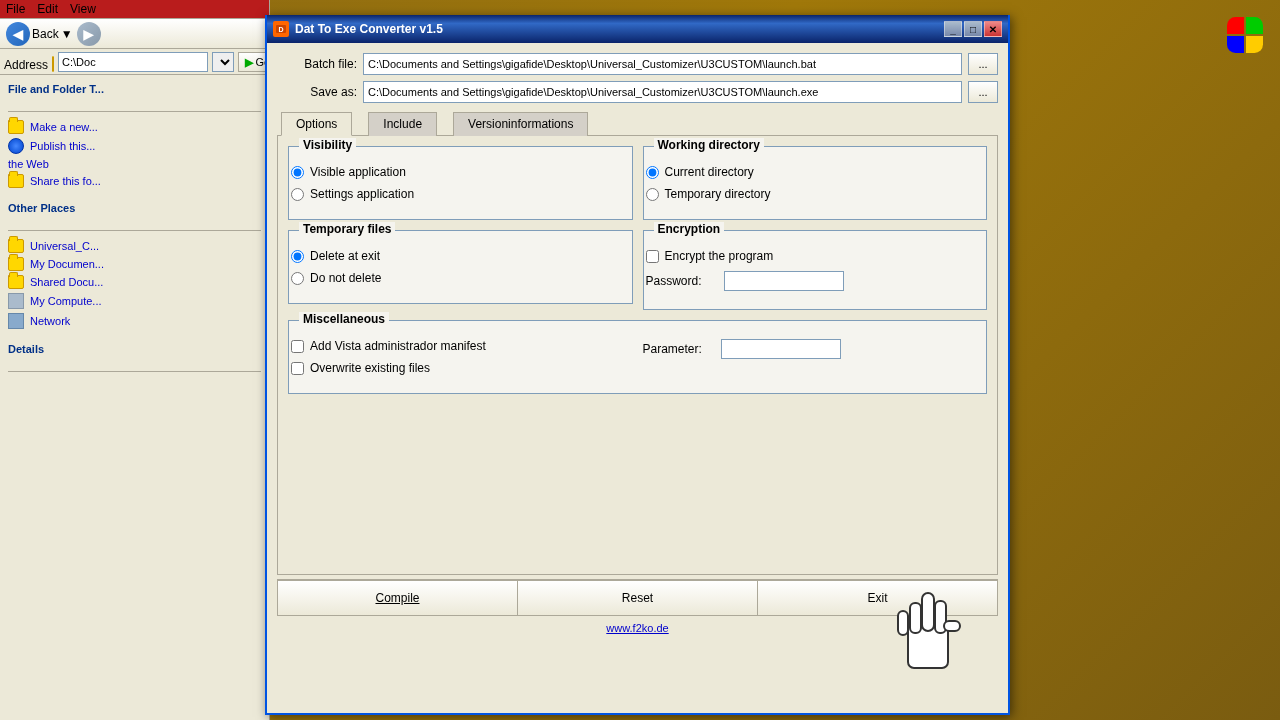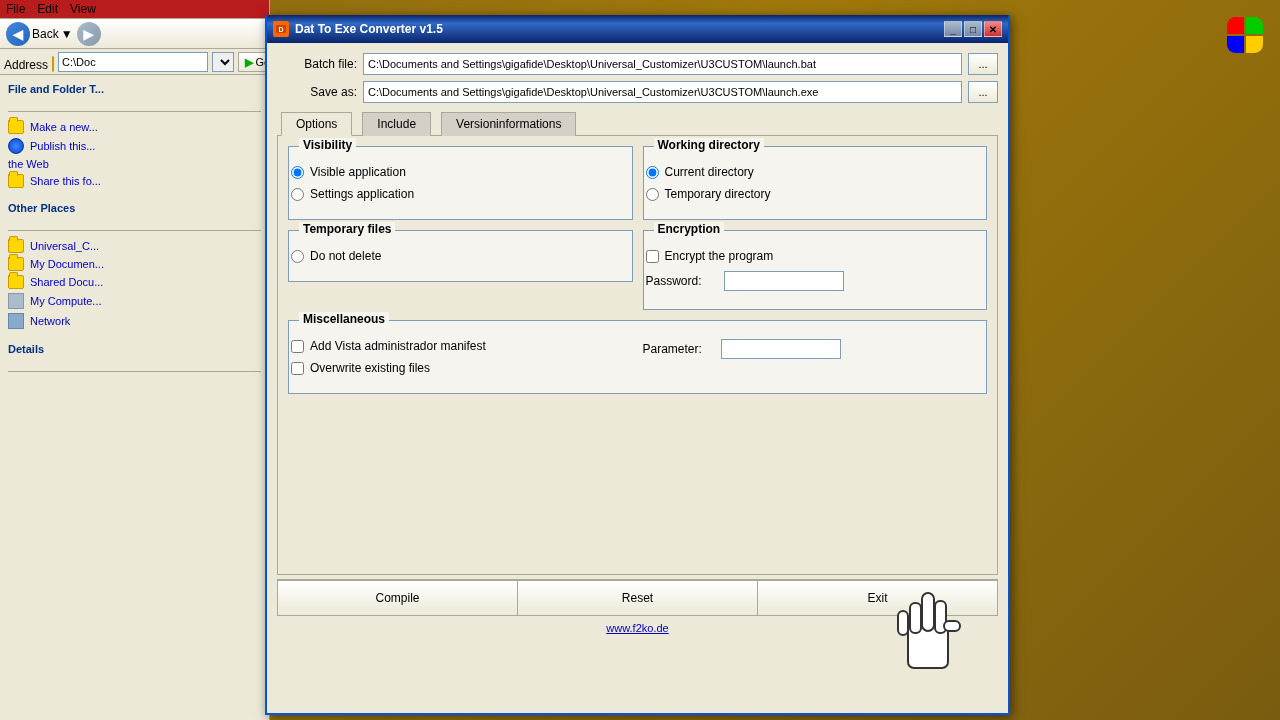--- a/index.html
+++ b/index.html
@@ -264,21 +264,21 @@
       height: 22px;
       border: 1px solid #7F9DB9;
       background: linear-gradient(180deg, #FFFFFF 0%, #ECE9D8 100%);
       cursor: pointer;
       font-size: 11px;
     }
 
     
     .tabs-bar {
       display: flex;
-      gap: 10px;
+      gap: 16px;
       margin-bottom: 0;
       padding: 0 4px;
       margin-top: 8px;
     }
 
     .tab {
       padding: 4px 14px;
       border: 1px solid #ACA899;
       border-bottom: none;
       background: #D4D0C8;
@@ -385,20 +385,21 @@
       height: 36px;
       border: 1px solid #ACA899;
       background: linear-gradient(180deg, #FFFFFF 0%, #ECE9D8 100%);
       cursor: pointer;
       font-size: 12px;
       border-left: none;
     }
 
     .bottom-btn:first-child {
       border-left: 1px solid #ACA899;
+      text-decoration: underline;
     }
 
     .website-link {
       text-align: center;
       padding: 6px;
       font-size: 11px;
     }
 
     .website-link a {
       color: #0000CC;
@@ -609,20 +610,24 @@
           </div>
 
         </div>
 
         <div class="two-col">
 
           <div class="col-half">
             <div class="section-group">
               <div class="section-title">Temporary files</div>
               <div class="radio-row">
+                <input type="radio" name="tempfiles" checked="" style="">
+                <label>Delete at exit</label>
+              </div>
+              <div class="radio-row">
                 <input type="radio" name="tempfiles" style="">
                 <label>Do not delete</label>
               </div>
             </div>
           </div>
 
           <div class="col-half">
             <div class="section-group">
               <div class="section-title">Encryption</div>
               <div class="checkbox-row">

